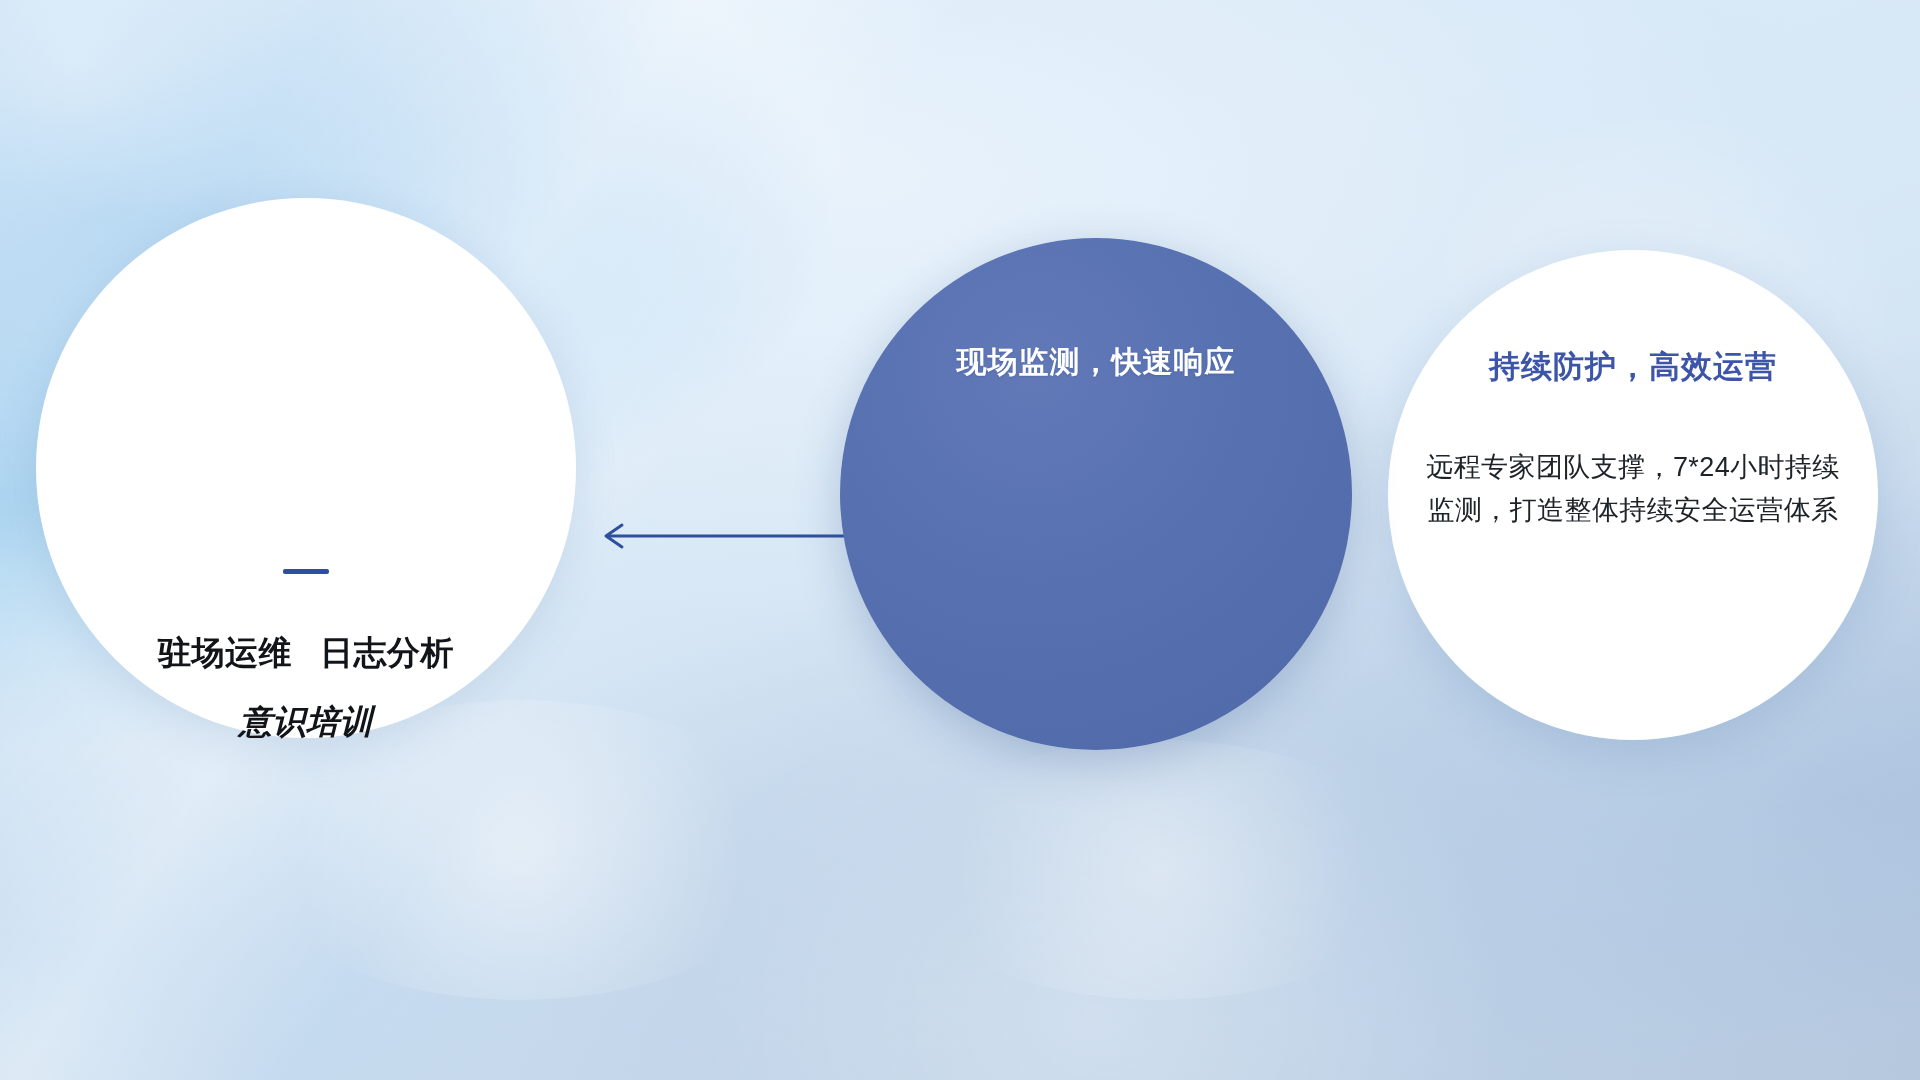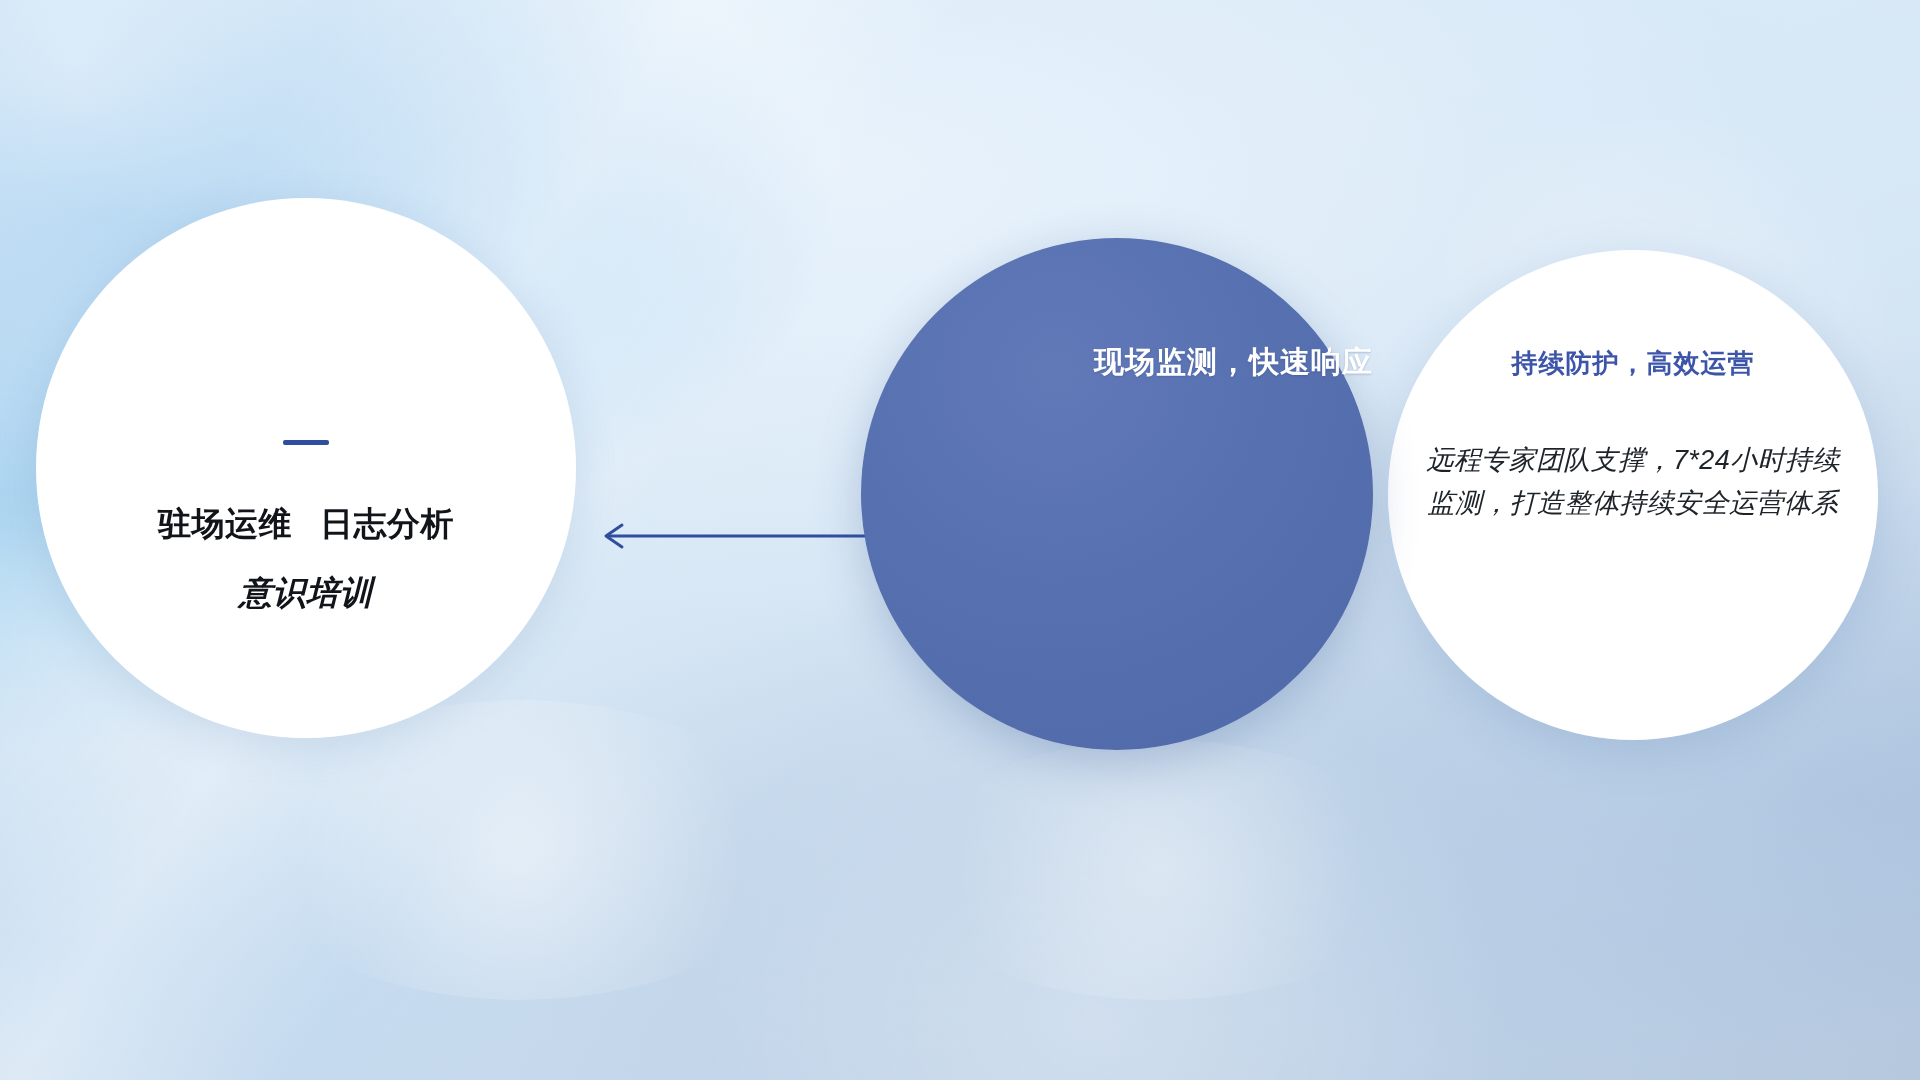--- a/index.html
+++ b/index.html
@@ -48,66 +48,66 @@
   .g3{ left:1400px; top:120px; width:520px; height:420px;
        background:radial-gradient(circle, rgba(255,255,255,.30) 0%, rgba(255,255,255,0) 72%); }
 
   
   .circle{ position:absolute; border-radius:50%; }
 
   #circle-left{
     left:36px; top:198px; width:540px; height:540px;
     background:radial-gradient(circle at 42% 34%, #ffffff 0%, #ffffff 72%, #fbfdff 100%);
     box-shadow:0 10px 44px rgba(70,110,165,.16);
-    display:flex; flex-direction:column; align-items:center; justify-content:center;
+    display:flex; flex-direction:column; align-items:center; justify-content:flex-end;
     padding-top:112px;
   }
   #divider-dash{
     width:46px; height:5px; background:#2f4f9e; border-radius:2px;
     margin-bottom:62px;
   }
   .left-line{
     font-size:33px; font-weight:bold; color:#111418; letter-spacing:.5px;
     line-height:1; margin-bottom:36px; white-space:nowrap;
   }
   .left-line:last-child{ margin-bottom:0;font-style:italic; }
   .gap{ display:inline-block; width:28px; }
 
   #circle-blue{
-    left:861px; top:238px; width:512px; height:512px;
+    left:840px; top:238px; width:512px; height:512px;
     background:radial-gradient(circle at 38% 26%, #6279b8 0%, #5670b0 46%, #4f68a8 100%);
     box-shadow:0 12px 46px rgba(50,80,140,.26);
     z-index:3;
-    display:flex; flex-direction:column; align-items:flex-end;
+    display:flex; flex-direction:column; align-items:center;
     padding-top:104px;
   }
   #blue-title{
     font-size:30px; font-weight:bold; color:#ffffff; letter-spacing:1px;
     white-space:nowrap; text-shadow:0 1px 2px rgba(40,60,110,.25);
   }
   #blue-body{
     margin-top:62px; width:330px; text-align:center;
     font-size:27px; line-height:1.62; color:#f1f4fb; letter-spacing:.4px;
   }
 
   #circle-right{
     left:1388px; top:250px; width:490px; height:490px;
     background:radial-gradient(circle at 40% 30%, #ffffff 0%, #ffffff 74%, #f8fbff 100%);
     box-shadow:0 12px 46px rgba(70,110,165,.18);
     z-index:2;
     display:flex; flex-direction:column; align-items:center;
     padding-top:96px;
   }
   #right-title{
-    font-size:26px; font-weight:bold; color:#3d55a8; letter-spacing:1px;
+    font-size:31px; font-weight:bold; color:#3d55a8; letter-spacing:1px;
     white-space:nowrap;
   }
   #right-body{
     margin-top:58px; width:420px; text-align:center;
-    font-size:27px; line-height:1.6; color:#1d2328; letter-spacing:.4px;font-style:italic;
+    font-size:27px; line-height:1.6; color:#1d2328; letter-spacing:.4px;
   }
 
   
   #arrow{ position:absolute; left:594px; top:520px; width:300px; height:32px; z-index:1; }
 </style>
 </head>
 <body>
 
 <div id="canvas">
 

